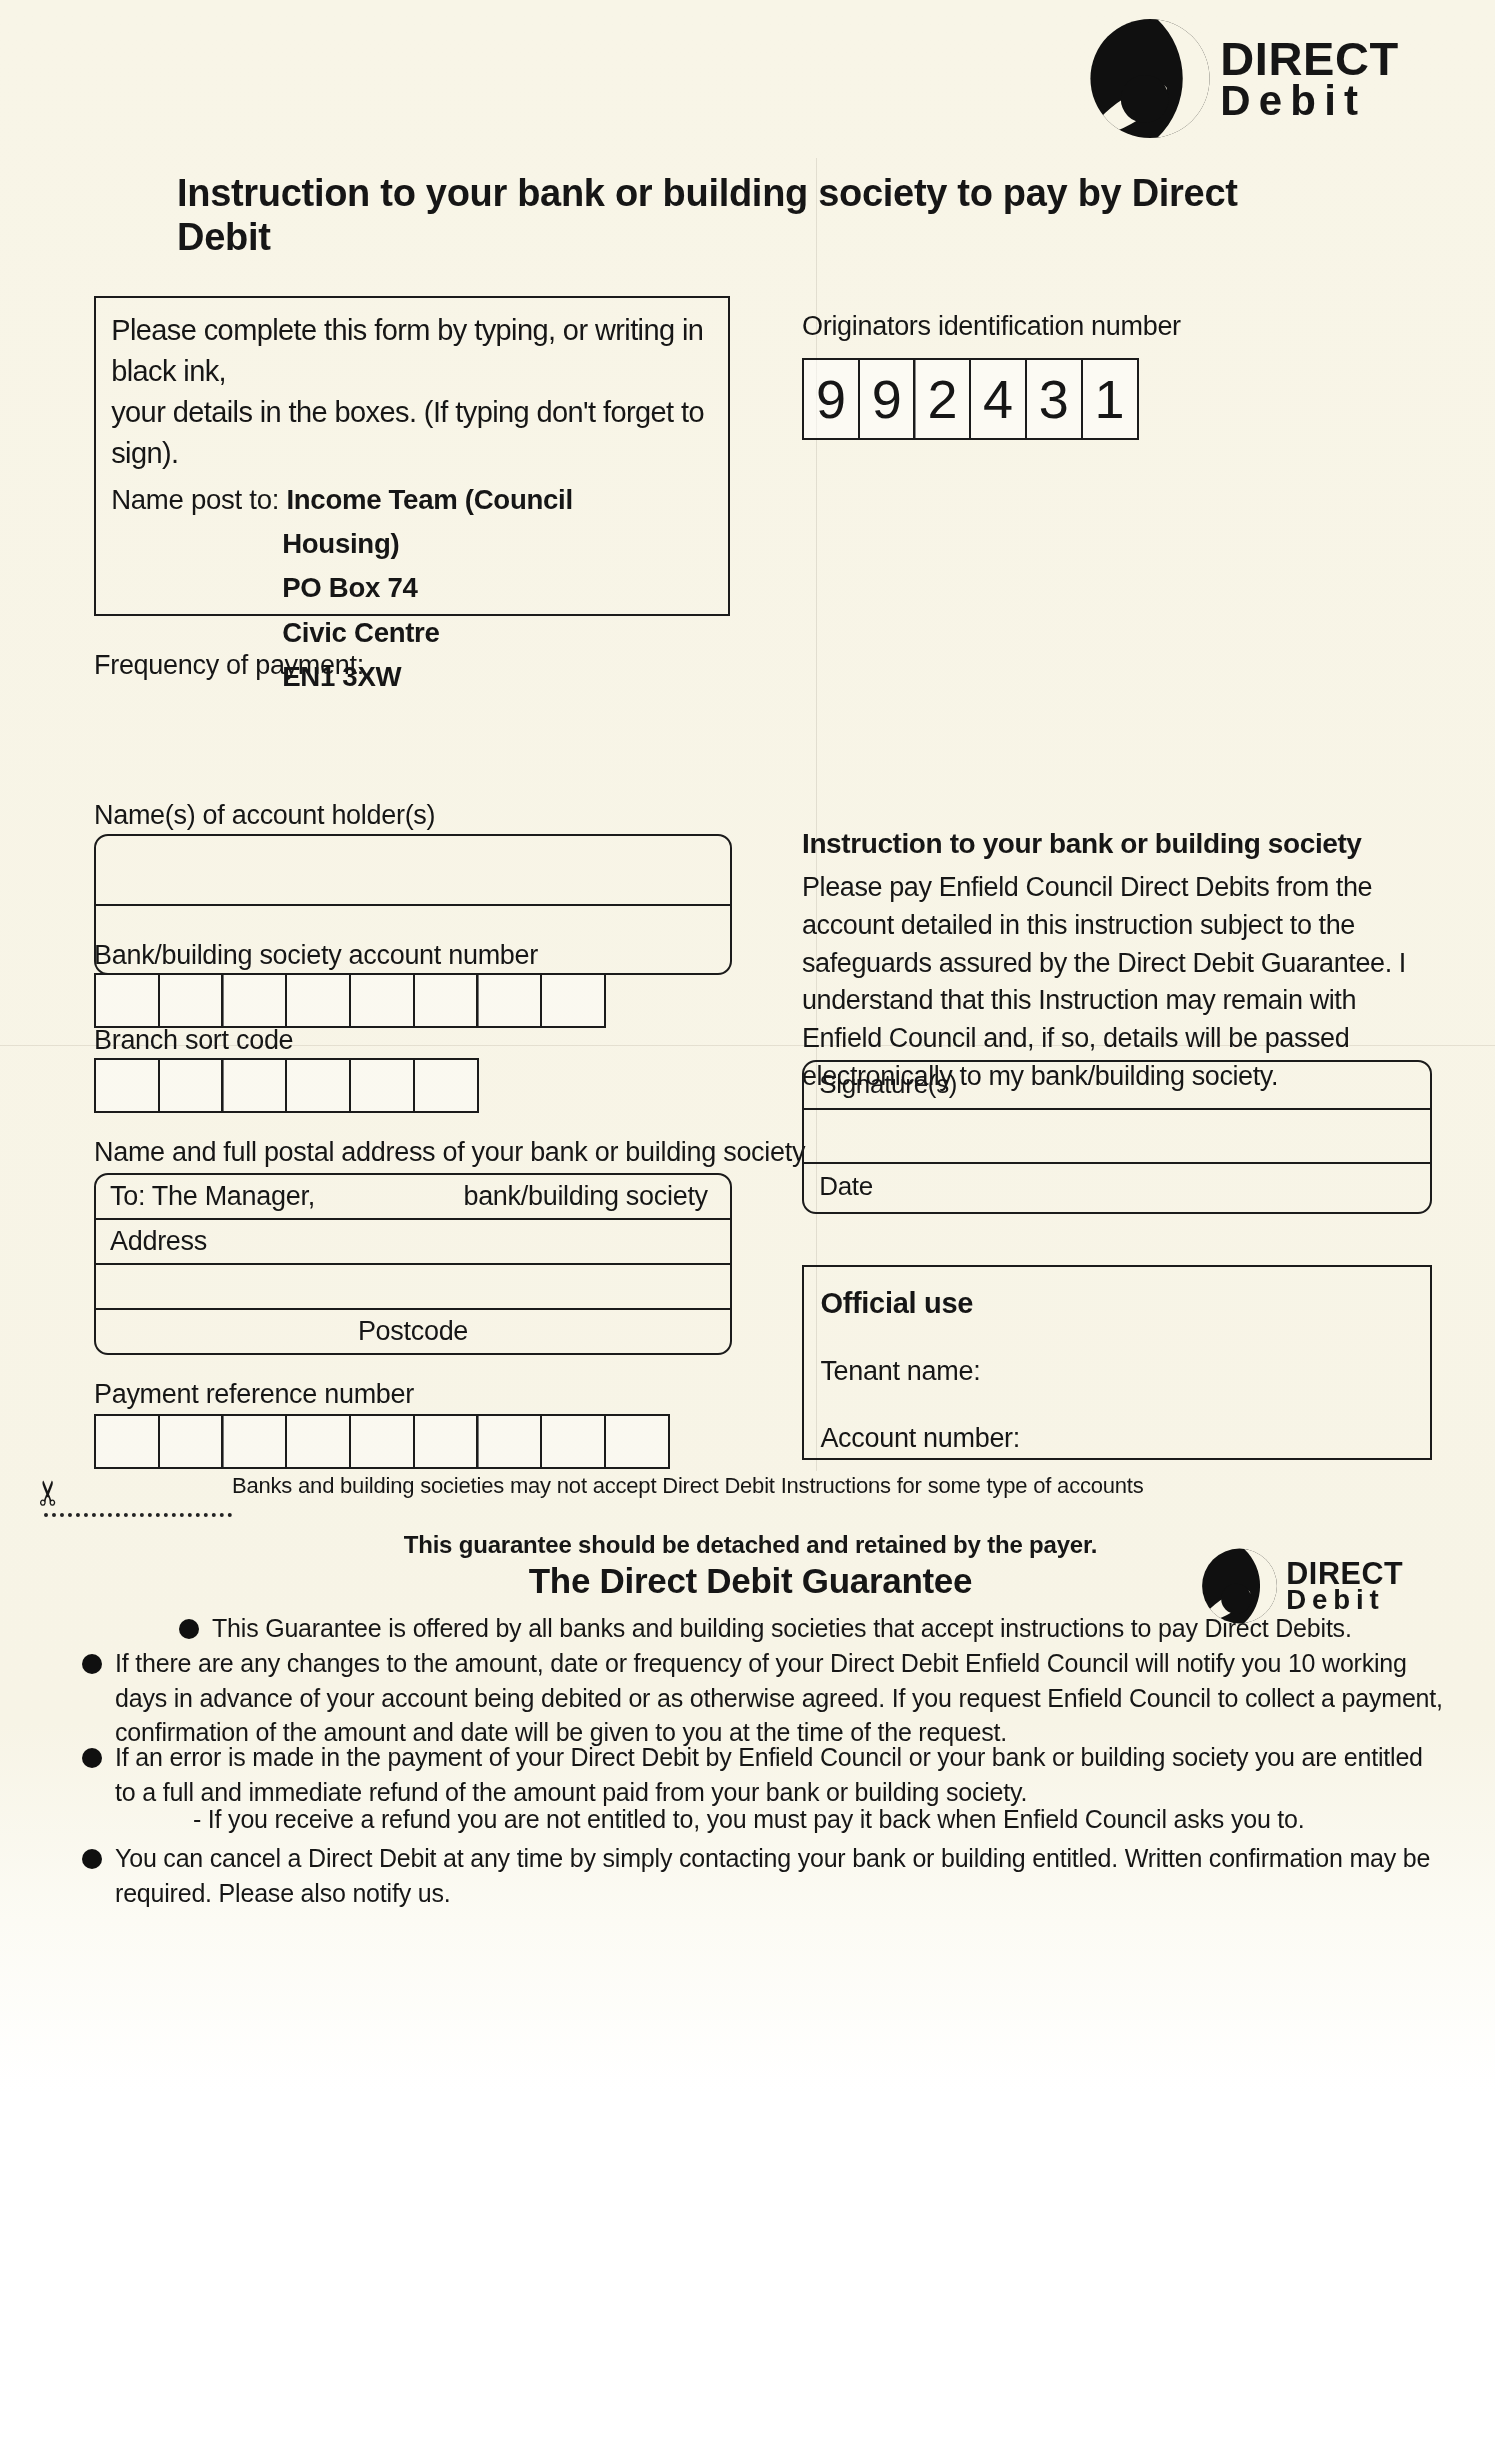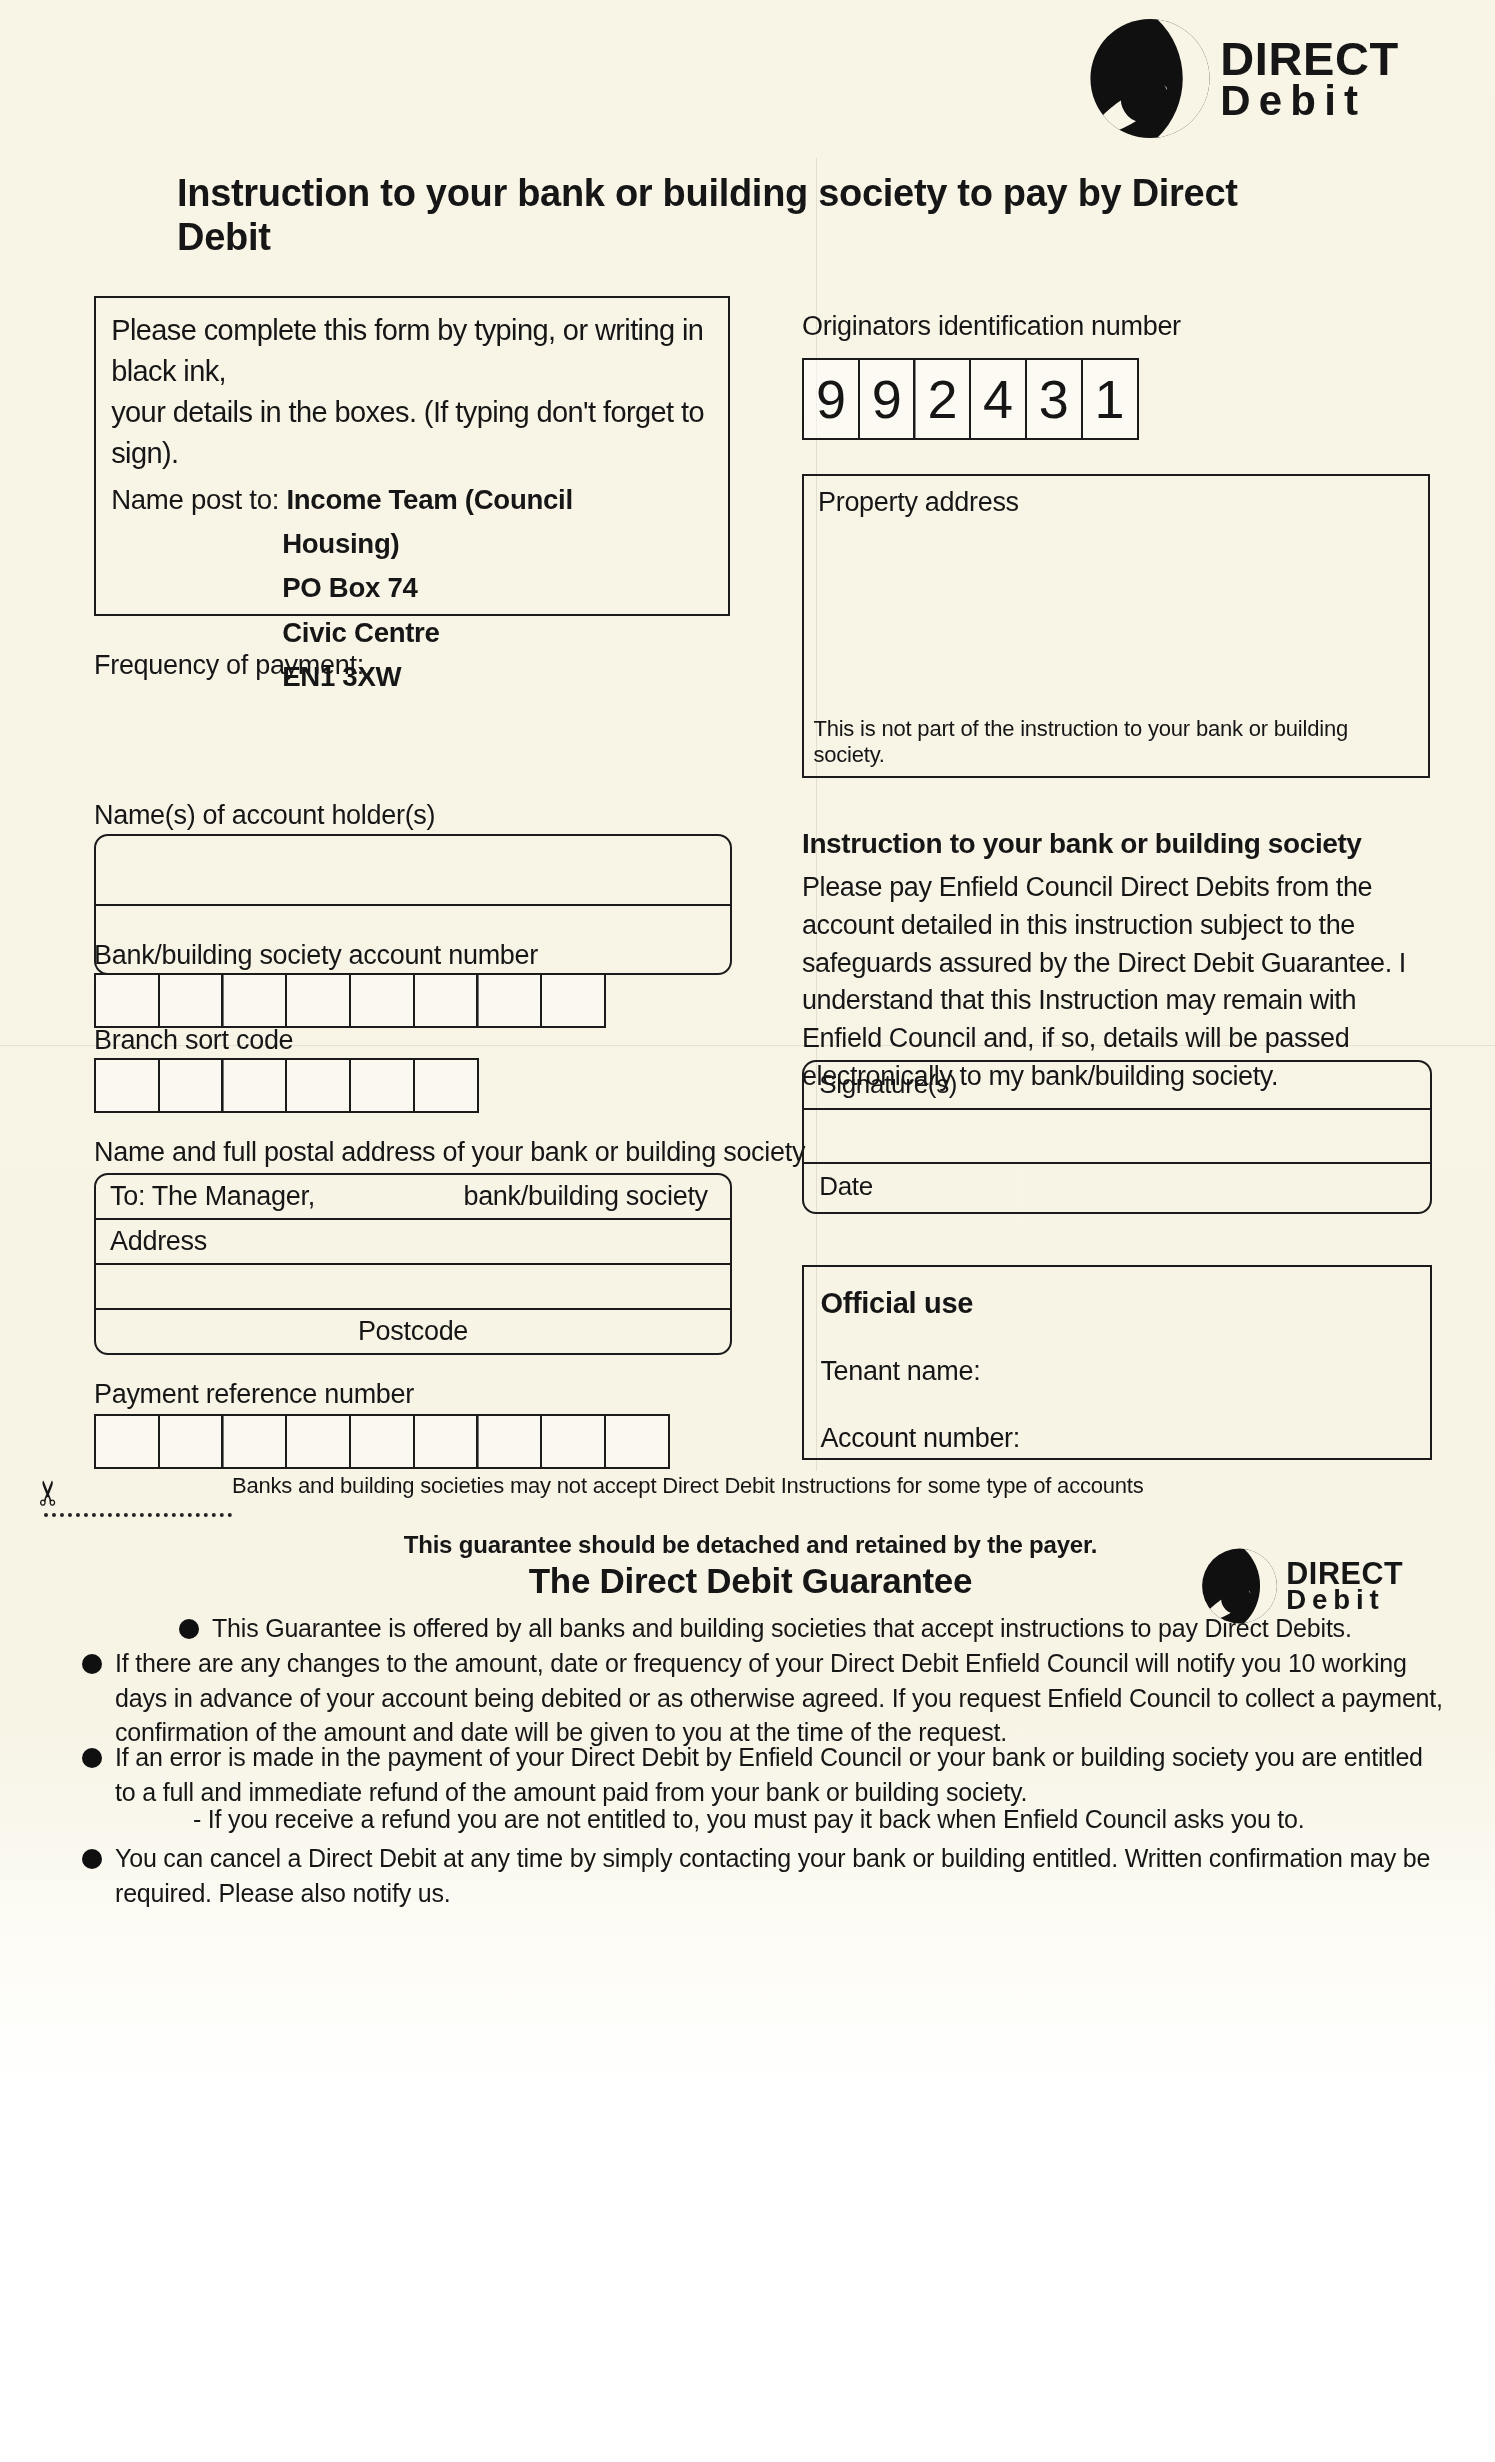--- a/index.html
+++ b/index.html
@@ -183,24 +183,20 @@
   <div class="abs label" style="left:802px;top:311px;">Originators identification number</div>
   <div class="abs cellrow digitrow" style="left:802px;top:358px;">
       <div class="cell">9</div>
       <div class="cell">9</div>
       <div class="cell">2</div>
       <div class="cell">4</div>
       <div class="cell">3</div>
       <div class="cell">1</div>
     </div>
 
-  <div class="abs box" style="left:802px;top:474px;width:628px;height:304px;">
-    <div class="label" style="padding:10.6px 0 0 14px;">Property address</div>
-    <div class="small-note" style="position:absolute;left:9.4px;bottom:8.2px;width:604px;">This is not part of the instruction to your bank or building society.</div>
-  </div>
 
   <div class="abs instr-head" style="left:802px;top:828px;width:639px;">Instruction to your bank or building society</div>
   <div class="abs instr-body" style="left:802px;top:869px;width:636px;">Please pay Enfield Council Direct Debits from the account detailed in this instruction subject to the safeguards assured by the Direct Debit Guarantee. I understand that this Instruction may remain with Enfield Council and, if so, details will be passed electronically to my bank/building society.</div>
 
   <div class="abs box split-box sig-box" style="left:802px;top:1060px;width:630px;height:154px;">
     <div class="row" style="flex:0 0 46px;">
       <span>Signature(s)</span>
     </div>
     <div class="row" style="flex:0 0 54px;"></div>
     <div class="row">

